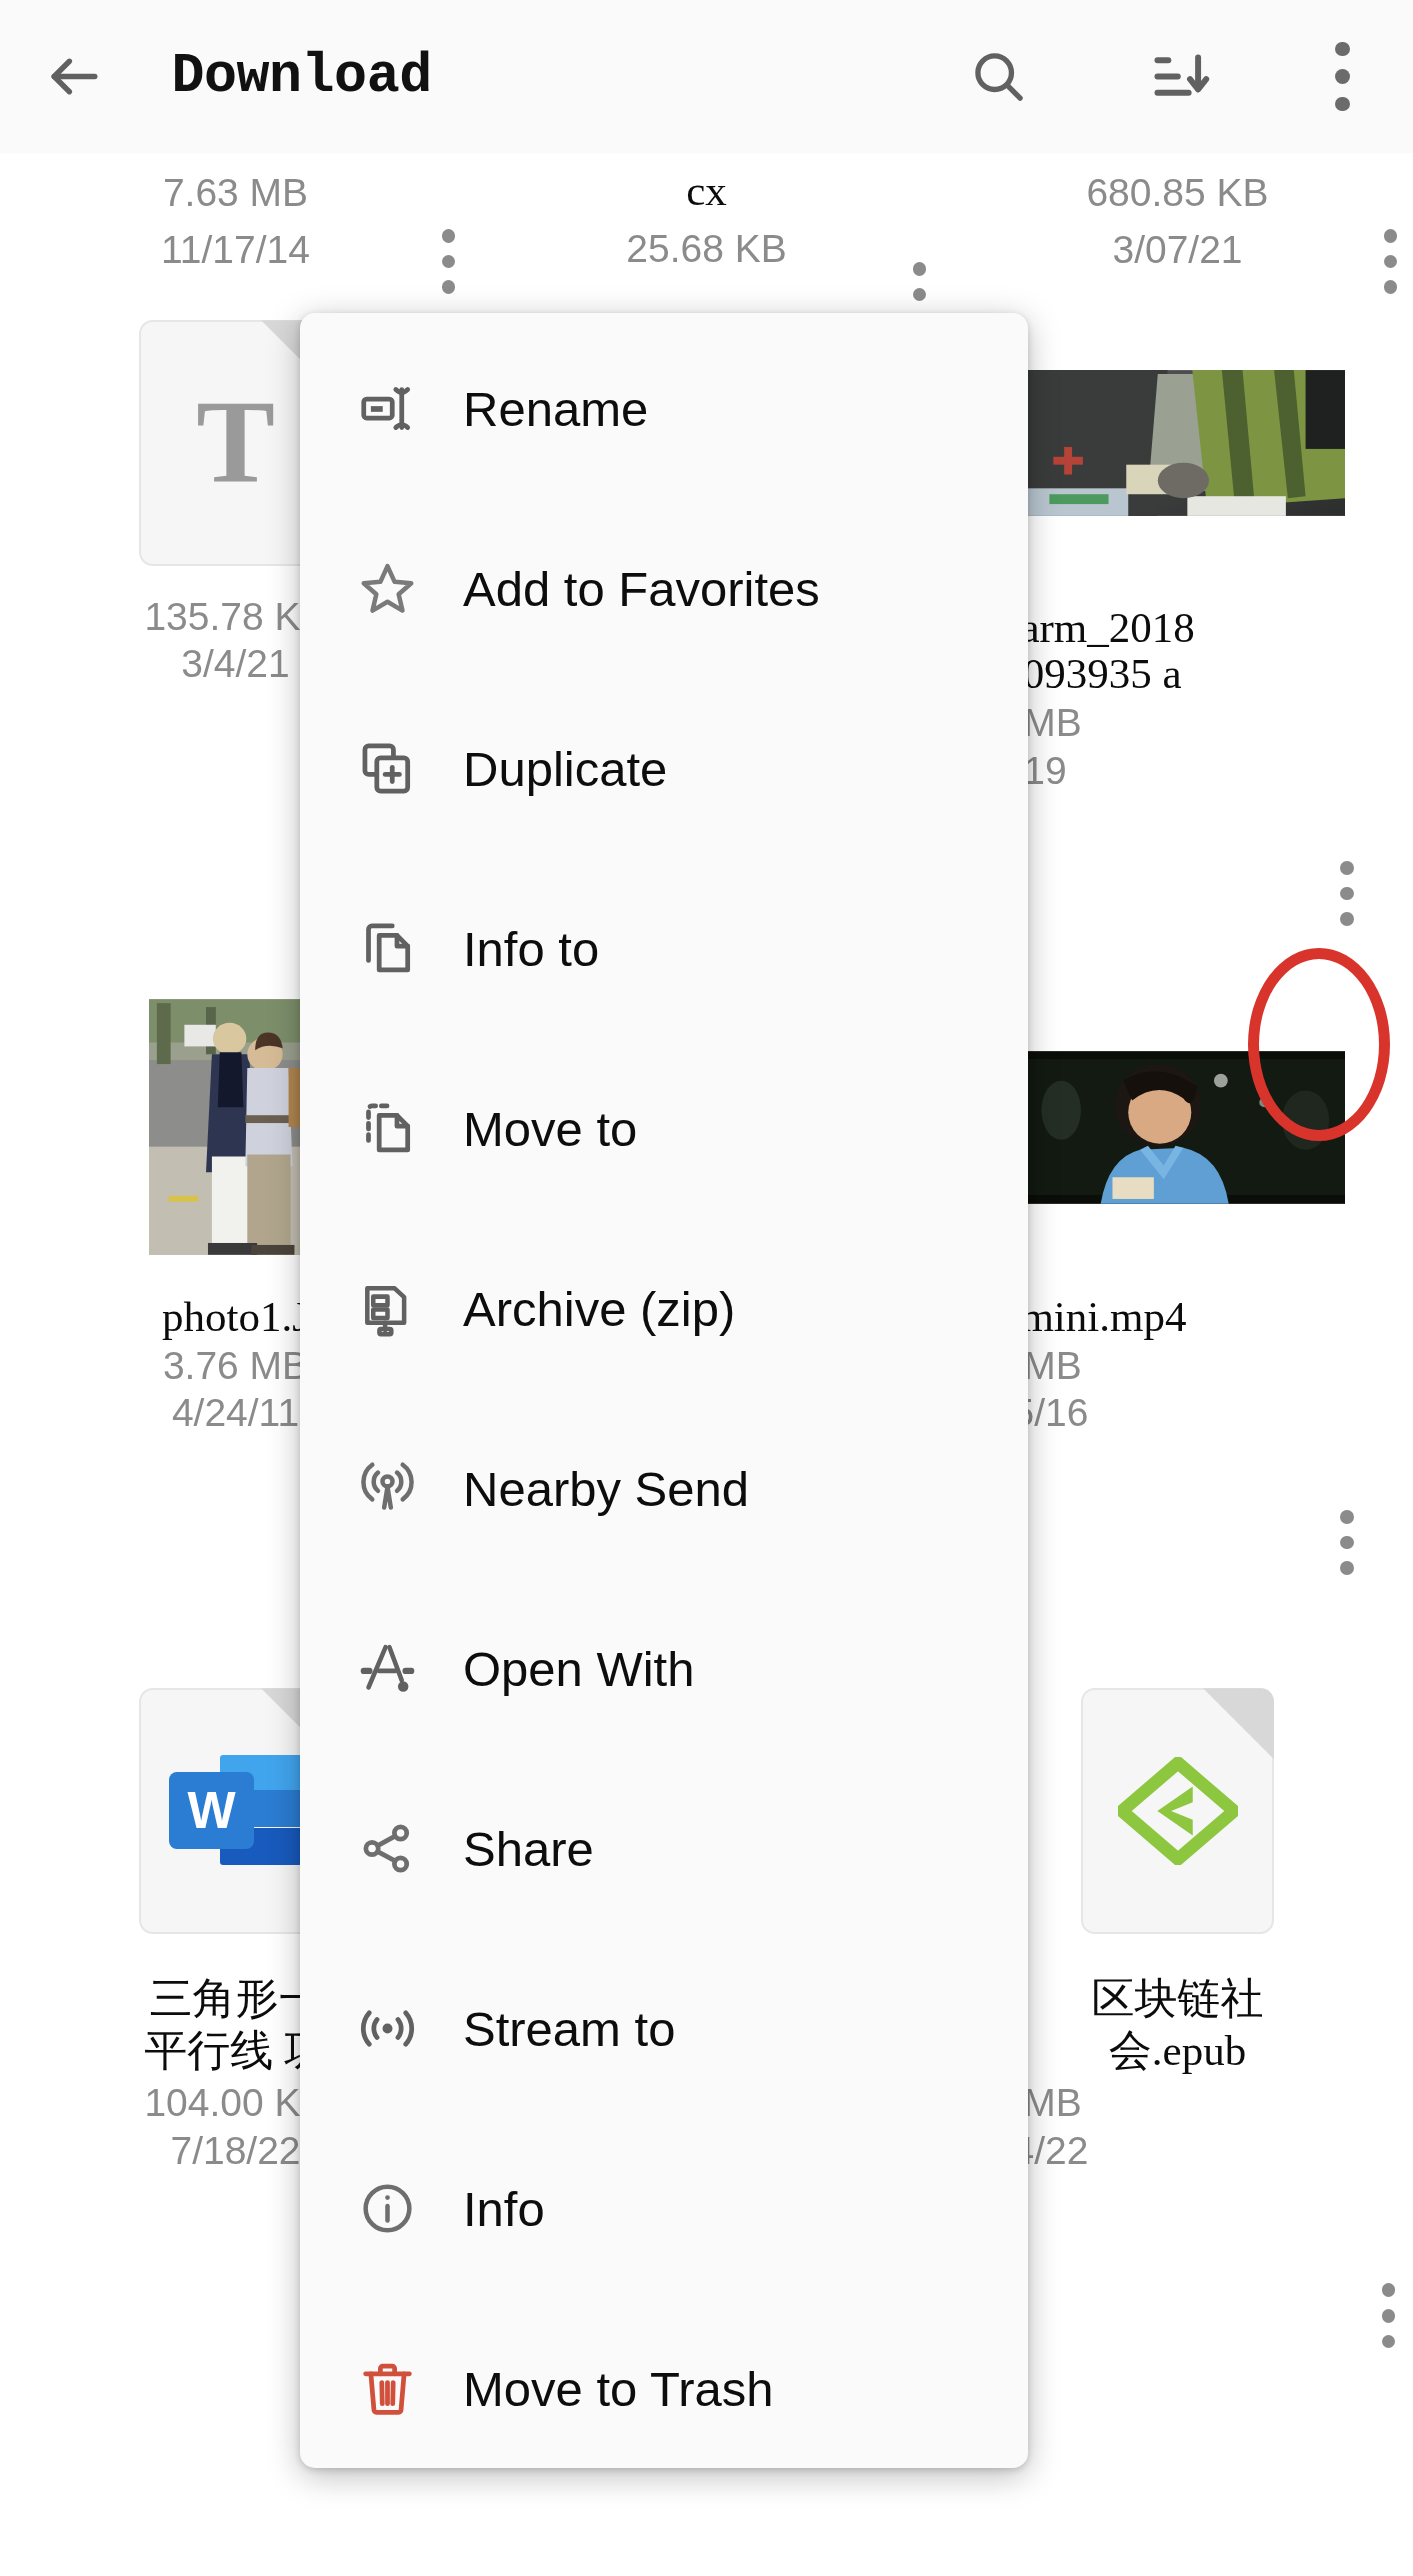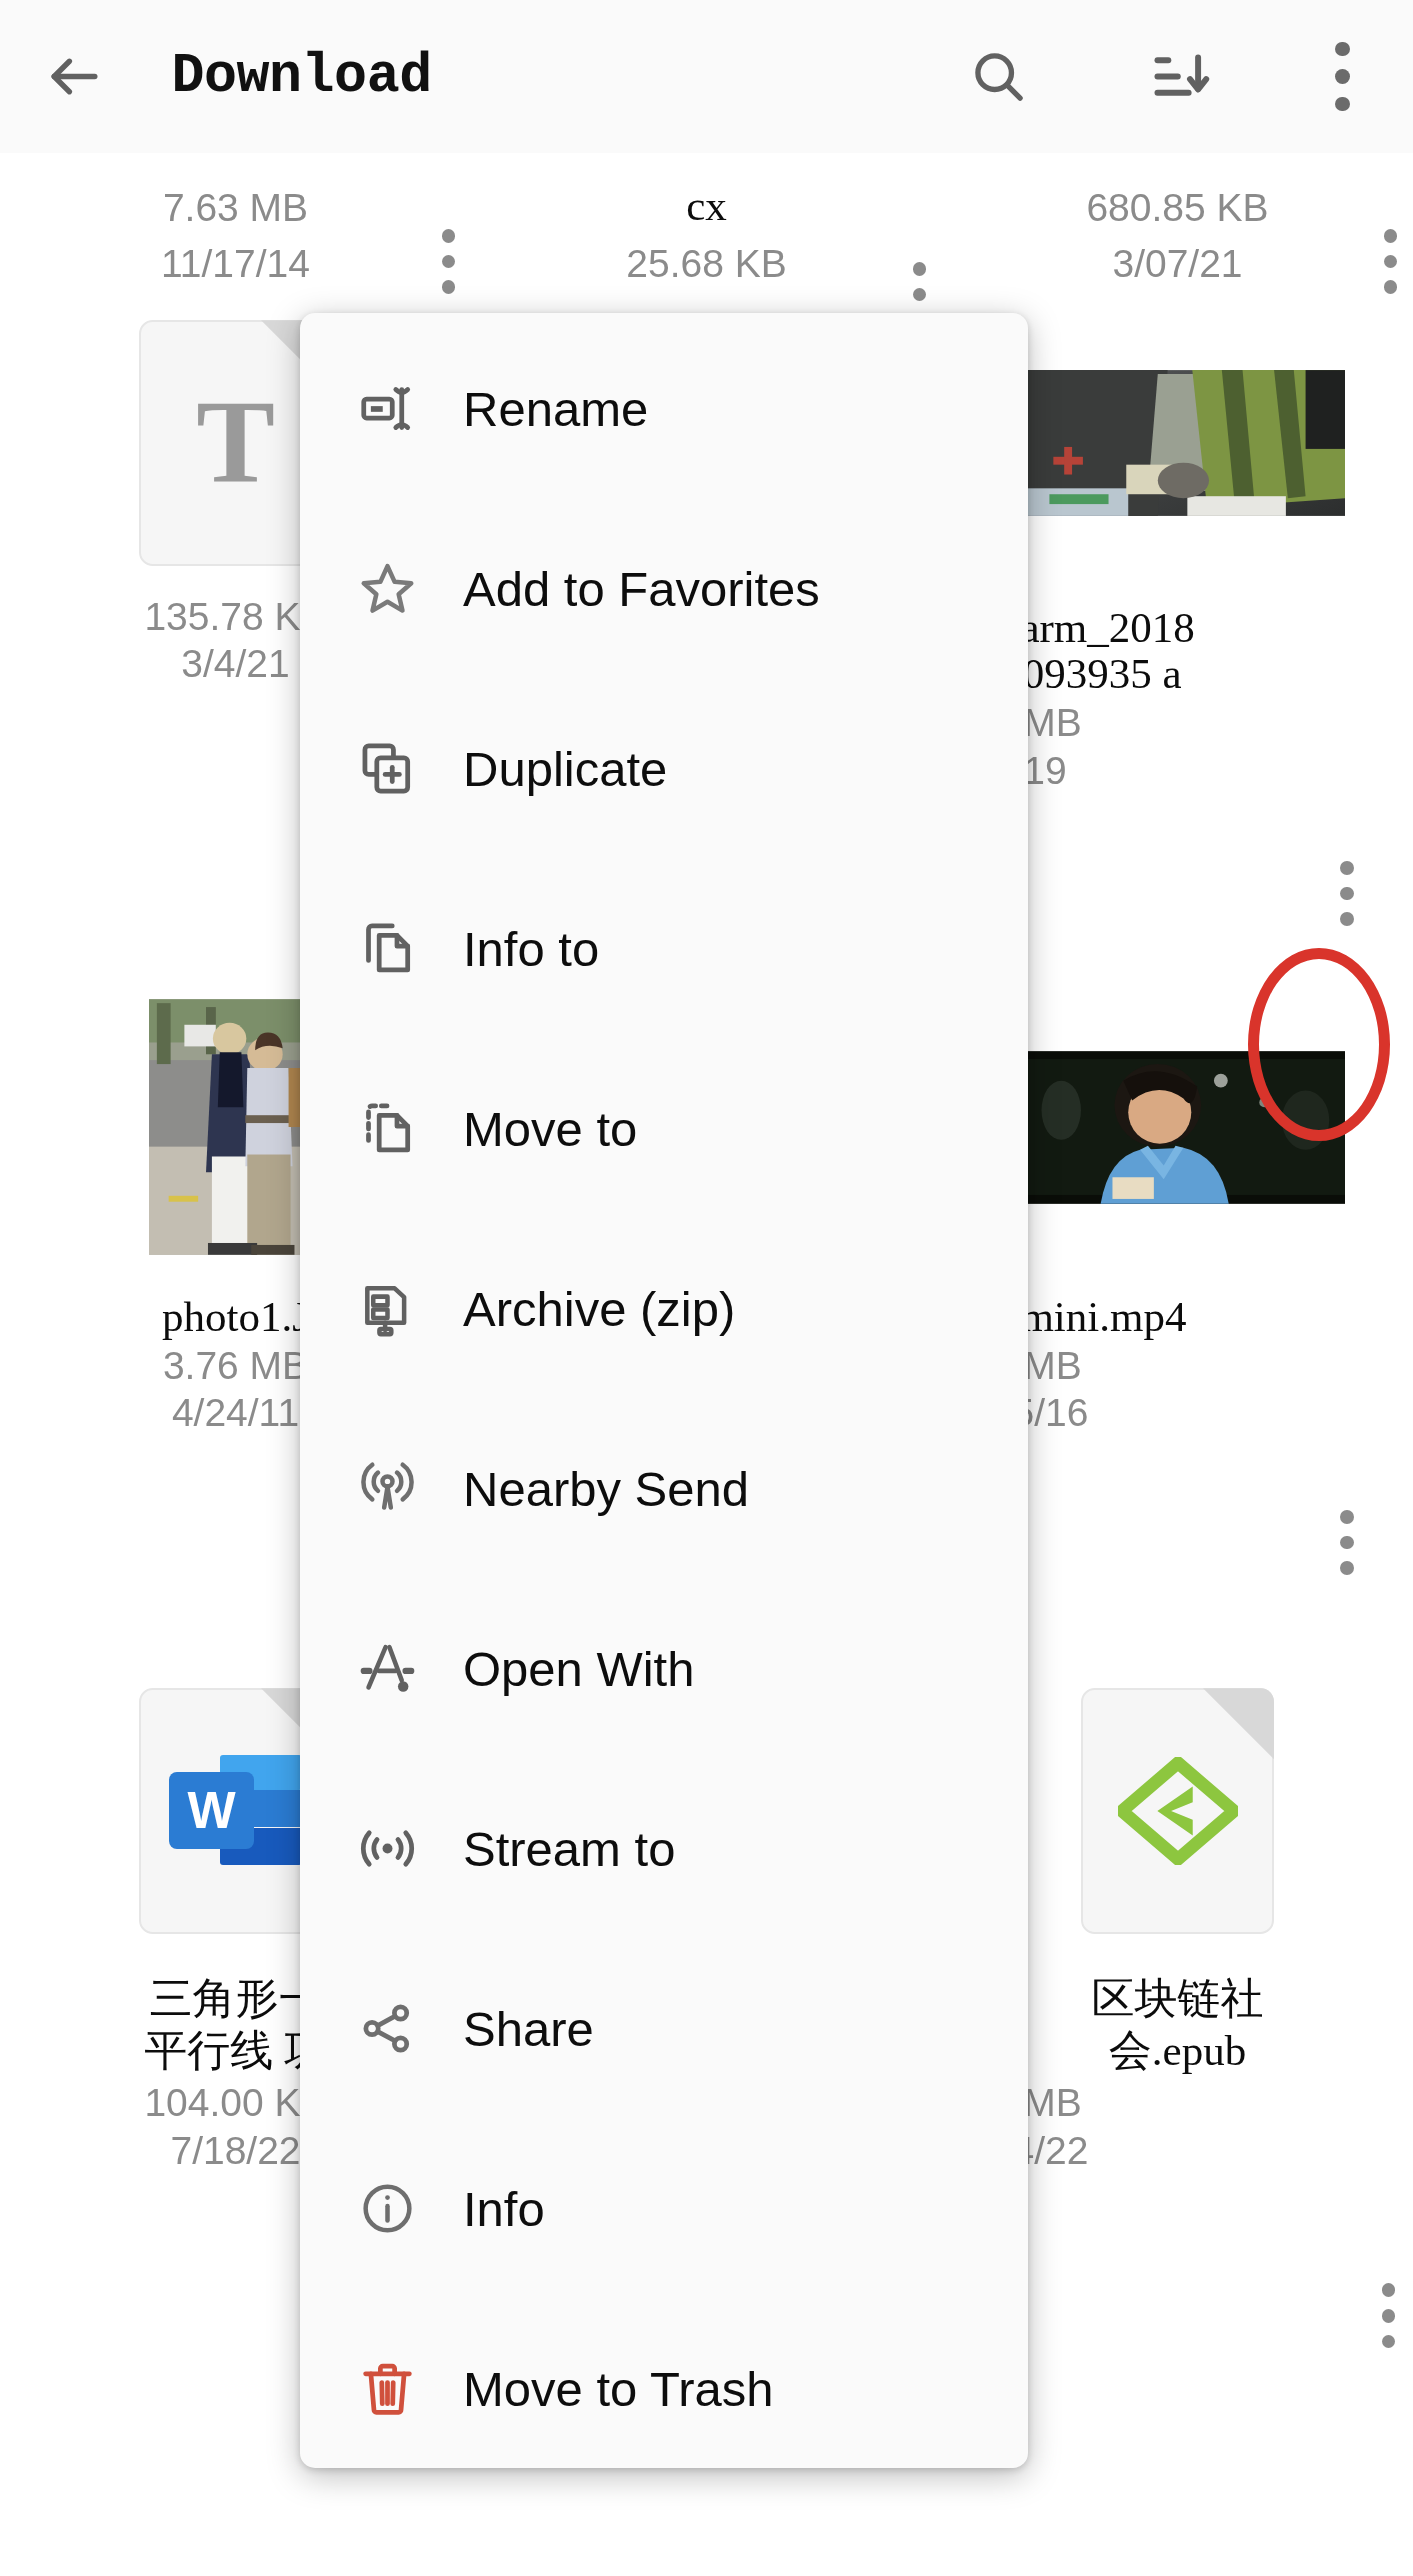--- a/index.html
+++ b/index.html
@@ -80,21 +80,21 @@
   .file-meta { font-size:39px; color:#8b8b8b; line-height:1.12; text-align:center; margin-top:3.9px; }
 
   .cell-kebab {
     position:absolute; right:21.6px; bottom:43px;
     display:flex; flex-direction:column; gap:11.8px; align-items:center;
   }
   .cell-kebab span { width:13.8px; height:13.8px; border-radius:50%; background:#8b8b8b; display:block; }
 
   
   #row-top { height:133px; position:relative; }
-  #row-top .cell { padding-top:0; justify-content:flex-end;gap:9px; }
+  #row-top .cell { padding-top:0; justify-content:center;gap:9px; }
 
   
   #context-menu {
     position:absolute; left:300px; top:313px; width:728px; height:2155px;
     background:#fafafa;
     border-radius:15px;
     box-shadow:0 7.9px 33px rgba(0,0,0,0.26), 0 2px 7.9px rgba(0,0,0,0.16);
     z-index:40;
     padding-top:5.9px;
     overflow:hidden;
@@ -445,42 +445,42 @@
         <circle cx="18.6" cy="19.6" r="2.2" fill="#616161" stroke="none"></circle>
         <line x1="2" y1="13" x2="4.4" y2="13" stroke-width="2.6"></line>
         <line x1="19.6" y1="13" x2="22" y2="13" stroke-width="2.6"></line>
       </svg>
     </span>
     <span class="menu-label">Open With</span>
   </div>
 
   <div class="menu-item">
     <span class="menu-icon">
+      <svg width="57" height="57" viewBox="0 0 24 24" fill="none" stroke="#6e6e6e" stroke-width="2" stroke-linecap="round">
+        <circle cx="17.5" cy="5.5" r="2.6"></circle>
+          <circle cx="5.5" cy="12" r="2.6"></circle>
+          <circle cx="17.5" cy="18.5" r="2.6"></circle>
+        <line x1="7.9" y1="10.8" x2="15.2" y2="6.8"></line>
+        <line x1="7.9" y1="13.3" x2="15.2" y2="17.2"></line>
+      </svg>
+    </span>
+    <span class="menu-label">Share</span>
+  </div>
+
+  <div class="menu-item">
+    <span class="menu-icon">
       <svg width="57" height="57" viewBox="0 0 24 24" fill="none" stroke="#616161" stroke-width="2" stroke-linecap="round">
         <circle cx="12" cy="12" r="2.1" fill="#616161" stroke="none"></circle>
         <path d="M7.6 8.2 A6 6 0 0 0 7.6 15.8"></path>
           <path d="M16.4 8.2 A6 6 0 0 1 16.4 15.8"></path>
         <path d="M4.3 5.4 A10 10 0 0 0 4.3 18.6"></path>
           <path d="M19.7 5.4 A10 10 0 0 1 19.7 18.6"></path>
       </svg>
     </span>
     <span class="menu-label">Stream to</span>
-  </div>
-
-  <div class="menu-item">
-    <span class="menu-icon">
-      <svg width="57" height="57" viewBox="0 0 24 24" fill="none" stroke="#6e6e6e" stroke-width="2" stroke-linecap="round">
-        <circle cx="17.5" cy="5.5" r="2.6"></circle>
-          <circle cx="5.5" cy="12" r="2.6"></circle>
-          <circle cx="17.5" cy="18.5" r="2.6"></circle>
-        <line x1="7.9" y1="10.8" x2="15.2" y2="6.8"></line>
-        <line x1="7.9" y1="13.3" x2="15.2" y2="17.2"></line>
-      </svg>
-    </span>
-    <span class="menu-label">Share</span>
   </div>
 
   <div class="menu-item">
     <span class="menu-icon">
       <svg width="57" height="57" viewBox="0 0 24 24" fill="none" stroke="#6e6e6e" stroke-width="1.9" stroke-linecap="round">
         <circle cx="12" cy="12" r="9.2"></circle>
         <line x1="12" y1="11" x2="12" y2="17"></line>
         <circle cx="12" cy="7.4" r="1" fill="#6e6e6e" stroke="none"></circle>
       </svg>
     </span>

